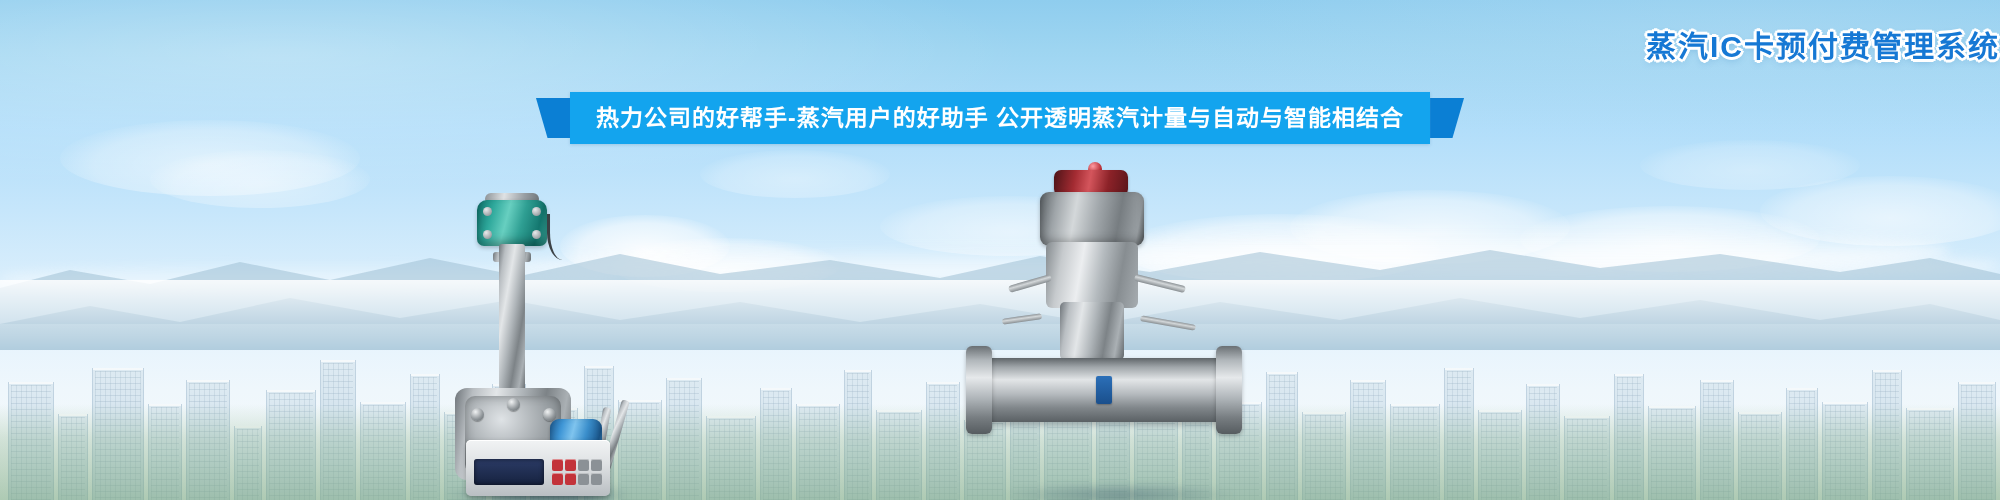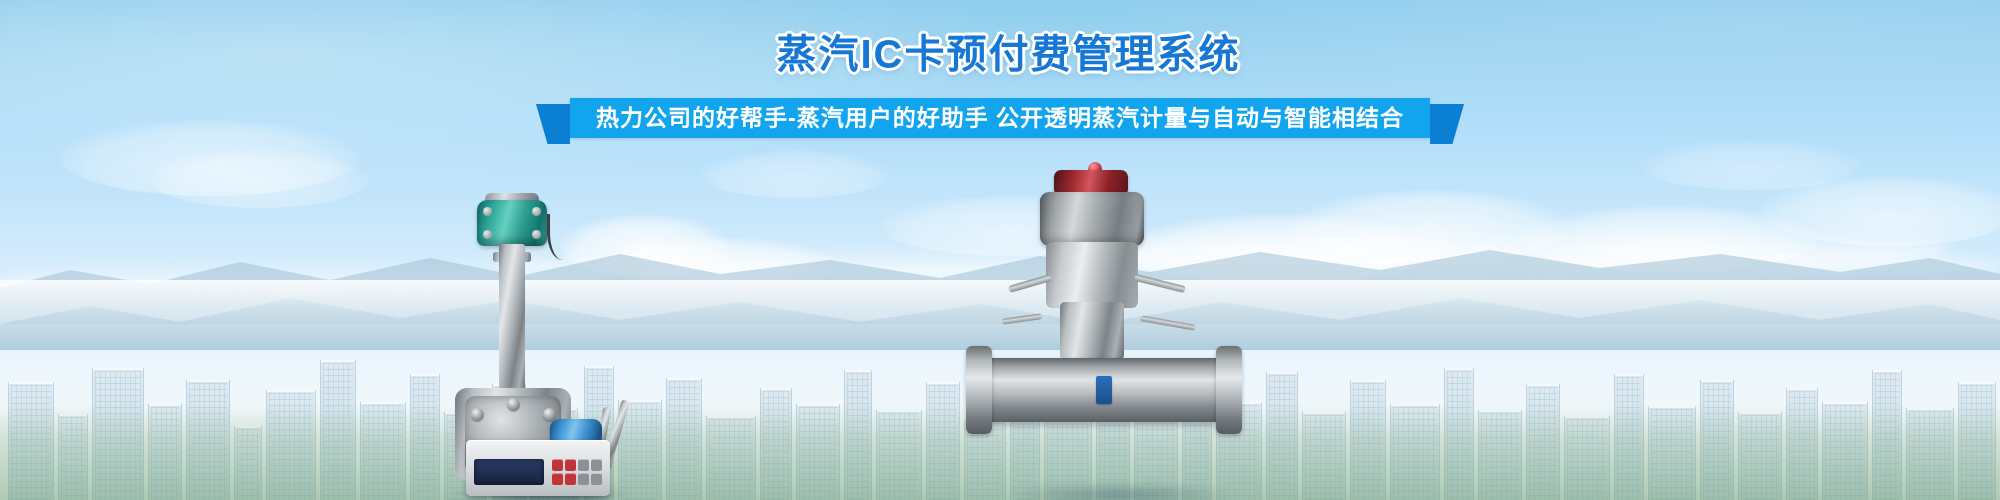--- a/index.html
+++ b/index.html
@@ -84,22 +84,22 @@
   }
   .haze {
     position:absolute; left:0; width:100%;
     background:linear-gradient(to bottom, rgba(255,255,255,0.85), rgba(255,255,255,0));
   }
 
   
   .title {
     position:absolute;
     left:17px; right:0; top:22px;
-    text-align:center;
-    font-size:40px;
+    text-align:right;
+    font-size:30px;
     font-weight:bold;
     letter-spacing:2px;
     color:#1678d4;
     text-shadow:
       -2px -2px 0 #ffffff,  2px -2px 0 #ffffff,
       -2px  2px 0 #ffffff,  2px  2px 0 #ffffff,
       -3px  0   0 #ffffff,  3px  0   0 #ffffff,
        0   -3px 0 #ffffff,  0    3px 0 #ffffff,
        0 3px 7px rgba(30,110,175,0.35);
     white-space:nowrap;
@@ -111,21 +111,21 @@
     position:absolute;
     top:76px; left:0; right:0;
     height:44px;
     z-index:30;
     display:flex;
     align-items:center;
     justify-content:center;
   }
   .ribbon {
     position:relative;
-    height:40px;
+    height:52px;
     display:flex; align-items:center; justify-content:center;
     padding:0 26px;
     background:#13a4ee;
     box-shadow:0 1px 3px rgba(10,80,130,0.18);
     margin-top:40px;
   }
   .ribbon-text {
     color:#ffffff;
     font-size:23px;
     font-weight:bold;

